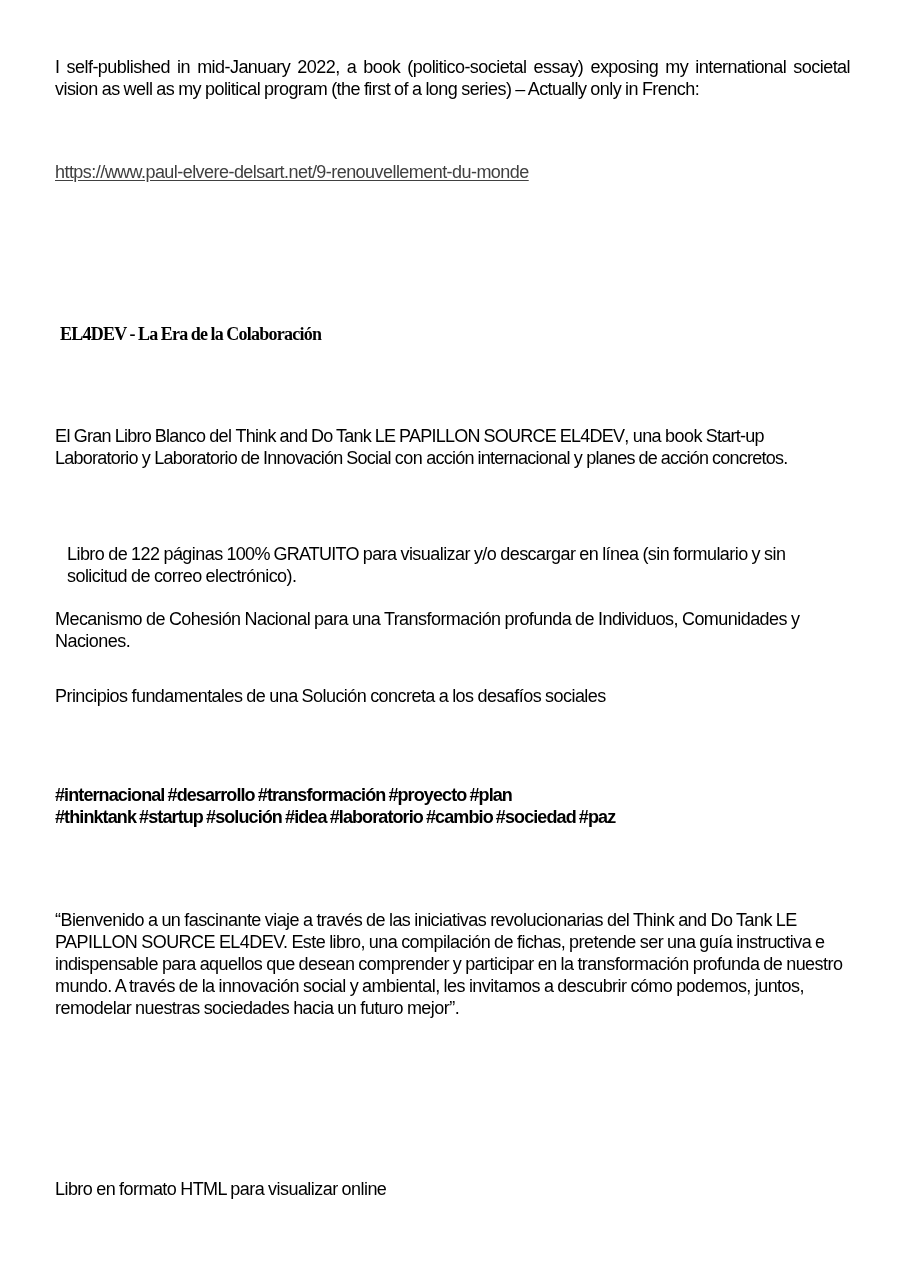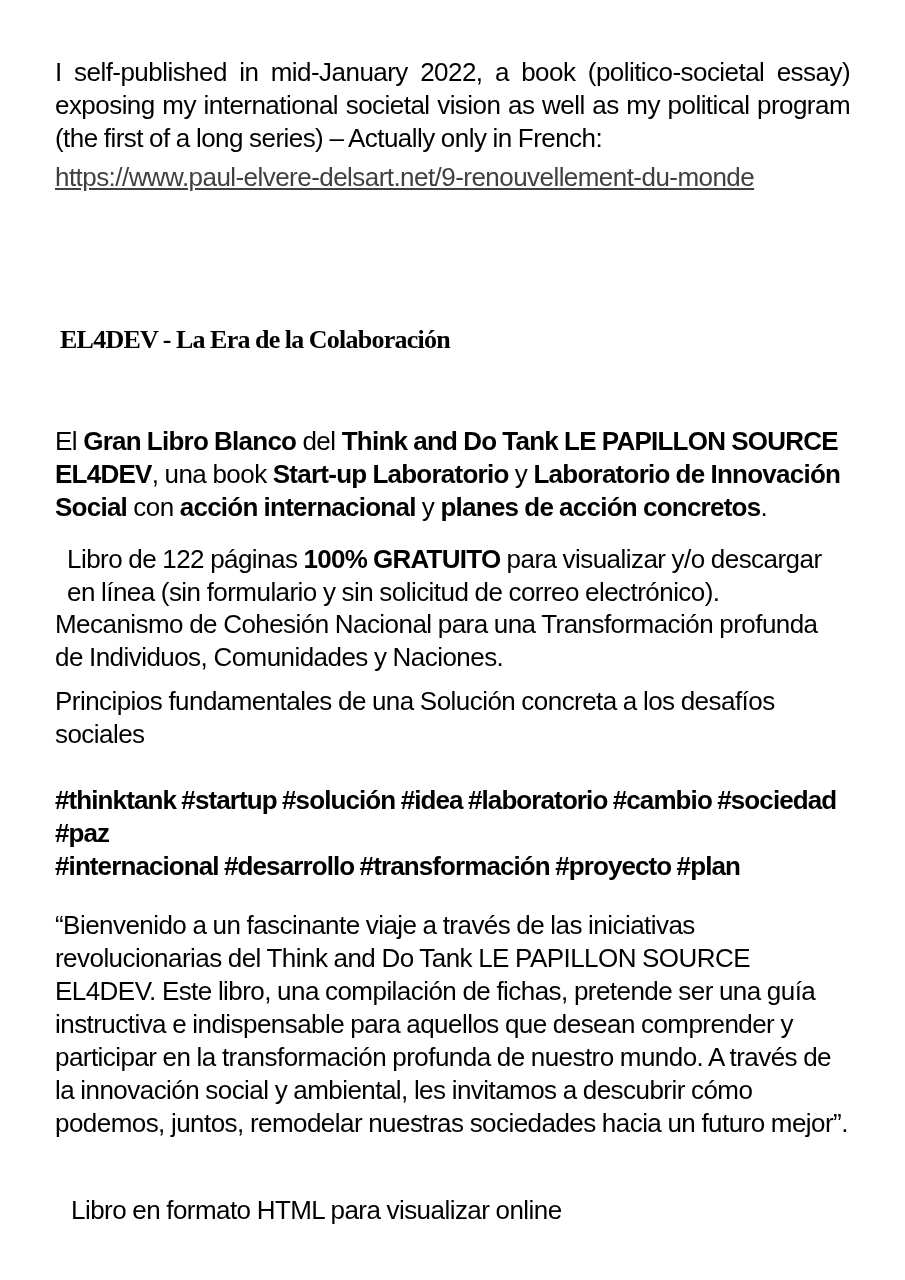--- a/index.html
+++ b/index.html
@@ -18,35 +18,35 @@
     .page {
       position: absolute;
       left: 55px;
       top: 0;
       width: 795px;
     }
     .block {
       position: absolute;
       left: 0;
       width: 795px;
-      font-size: 26px;
-      line-height: 33px;
+      font-size: 18px;
+      line-height: 22px;
       letter-spacing: -0.55px;
       word-spacing: -0.5px;
     }
     .justify {
       text-align: justify;
       text-align-last: left;
     }
     .link {
       color: #404040;
       text-decoration: underline;
       text-underline-offset: 2px;
     }
-    b { font-weight: bold; letter-spacing: -0.75px; }
+    b { font-weight: normal; letter-spacing: -0.75px; }
     .heading {
       font-weight: bold;
       letter-spacing: -0.75px;
       font-family: Liberation Serif, serif;
     }
     .tags {
       font-weight: bold;
       letter-spacing: -0.9px;
       word-spacing: -1px;
     }
@@ -70,21 +70,21 @@
 
   <p class="block" style="top:531px; margin:12px; width:760px;">
     <span>Libro de 122 páginas </span><b>100% GRATUITO</b><span> para visualizar y/o descargar en línea (sin formulario y sin solicitud de correo electrónico).</span>
   </p>
 
   <p class="block" style="top:608px; margin:0; width:780px;">Mecanismo de Cohesión Nacional para una Transformación profunda de Individuos, Comunidades y Naciones.</p>
 
   <p class="block" style="top:685px; margin:0;">Principios fundamentales de una Solución concreta a los desafíos sociales</p>
 
   <div class="block tags" style="top:784px;">
+    <div>#internacional #desarrollo #transformación #proyecto #plan</div>
     <div>#thinktank #startup #solución #idea #laboratorio #cambio #sociedad #paz</div>
-    <div>#internacional #desarrollo #transformación #proyecto #plan</div>
   </div>
 
   <p class="block" style="top:909px; margin:0; width:800px;">“Bienvenido a un fascinante viaje a través de las iniciativas revolucionarias del Think and Do Tank LE PAPILLON SOURCE EL4DEV. Este libro, una compilación de fichas, pretende ser una guía instructiva e indispensable para aquellos que desean comprender y participar en la transformación profunda de nuestro mundo. A través de la innovación social y ambiental, les invitamos a descubrir cómo podemos, juntos, remodelar nuestras sociedades hacia un futuro mejor”.</p>
 
-  <p class="block" style="top:1178px; margin:16px;">Libro en formato HTML para visualizar online</p>
+  <p class="block" style="top:1178px; margin:0;">Libro en formato HTML para visualizar online</p>
 
 </div>
 
 </body></html>

